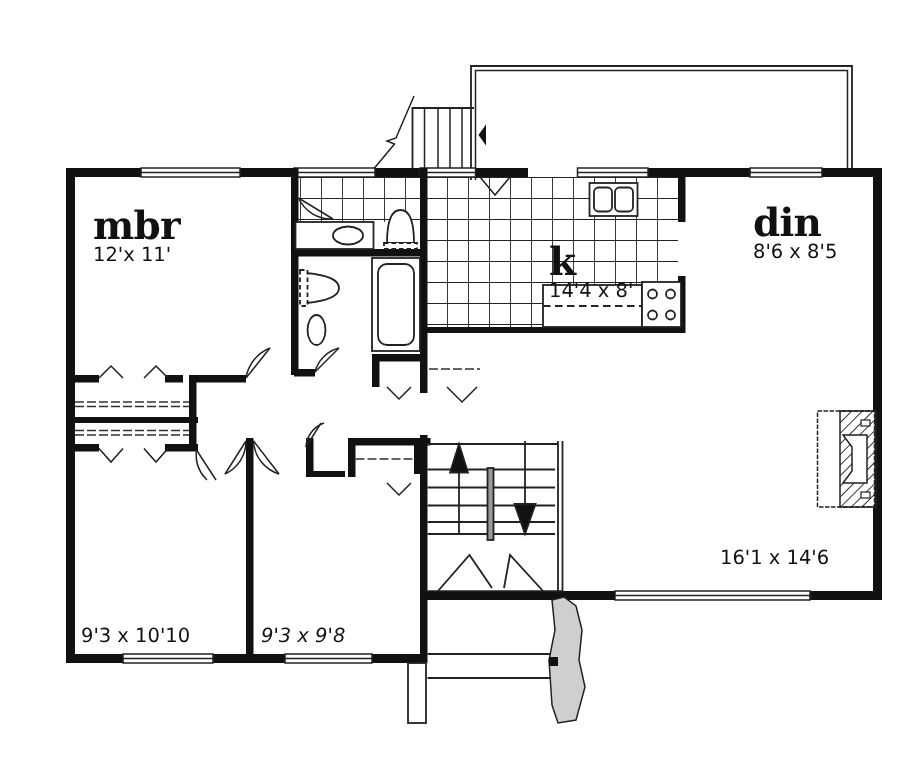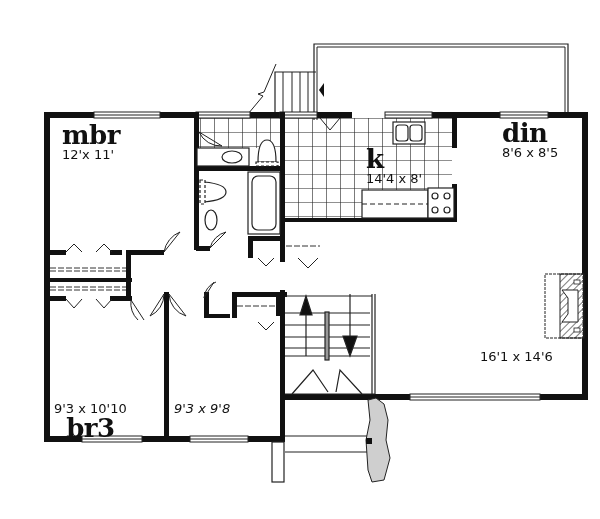--- a/index.html
+++ b/index.html
@@ -1,18 +1,18 @@
 <!DOCTYPE html>
 <html><head>
   <meta charset="utf-8">
   <style>
     html, body { margin: 0; padding: 0; background: #ffffff; }
     body { width: 600px; height: 519px; overflow: hidden; position: relative; }
     #plan { position: absolute; left: 0; top: 0; }
-    .label-layer { position: absolute; left: 0; top: 0; width: 600px; height: 415px; pointer-events: none; }
+    .label-layer { position: absolute; left: 0; top: 16px; width: 600px; height: 415px; pointer-events: none; }
     .lbl { position: absolute; color: #111; white-space: nowrap; line-height: 1; }
     .lbl .nm { font-family: "DejaVu Serif", "Liberation Serif", serif; font-weight: bold; font-size: 26px; letter-spacing: -0.5px; display: block; }
     .lbl .dm { font-family: "DejaVu Sans", "Liberation Sans", sans-serif; font-size: 13px; display: block; }
   </style>
 </head>
 <body>
 
 <svg id="plan" width="600" height="519" viewBox="0 0 600 519" xmlns="http://www.w3.org/2000/svg">
   <defs>
     <pattern id="tile" width="14" height="14" patternUnits="userSpaceOnUse" x="284" y="118">
@@ -221,18 +221,17 @@
   </div>
   <div class="lbl" style="left:502px; top:120px;">
     <span class="nm">din</span>
     <span class="dm">8'6 x 8'5</span>
   </div>
   <div class="lbl" style="left:480px; top:350px; width:98px;">
     <span class="dm">16'1 x 14'6</span>
   </div>
   <div class="lbl" style="left:54px; top:402px;text-align:center;">
     <span class="dm">9'3 x 10'10</span>
-    <span class="nm">br3</span>
   </div>
   <div class="lbl" style="left:174px; top:402px;font-style:italic;">
     <span class="dm">9'3 x 9'8</span>
   </div>
 </div>
 
 </body></html>

